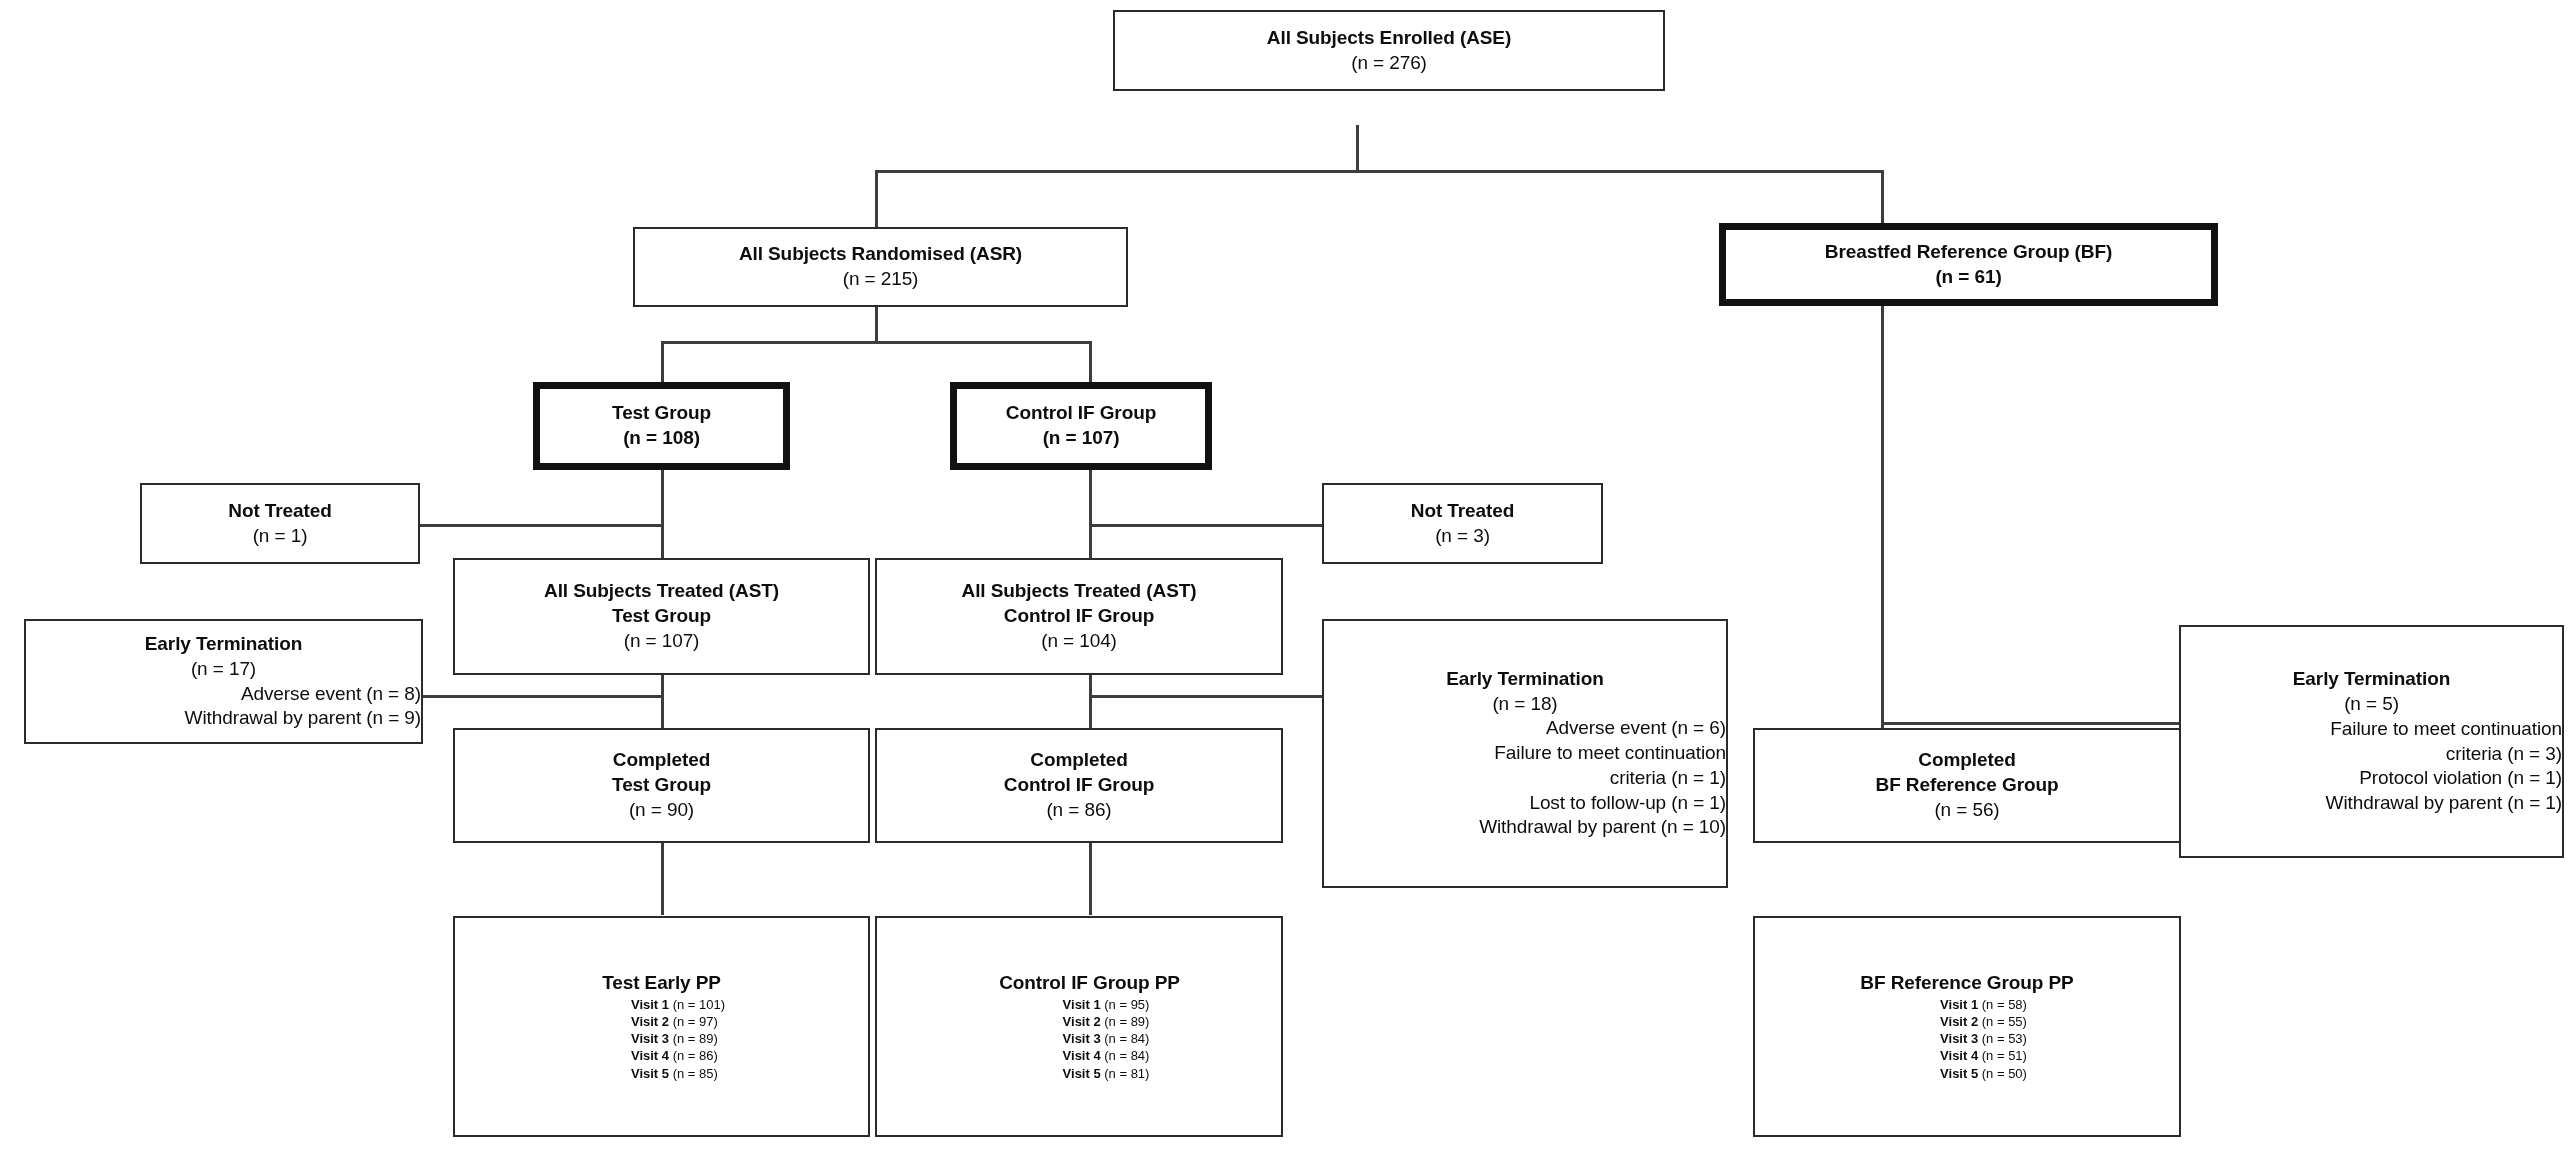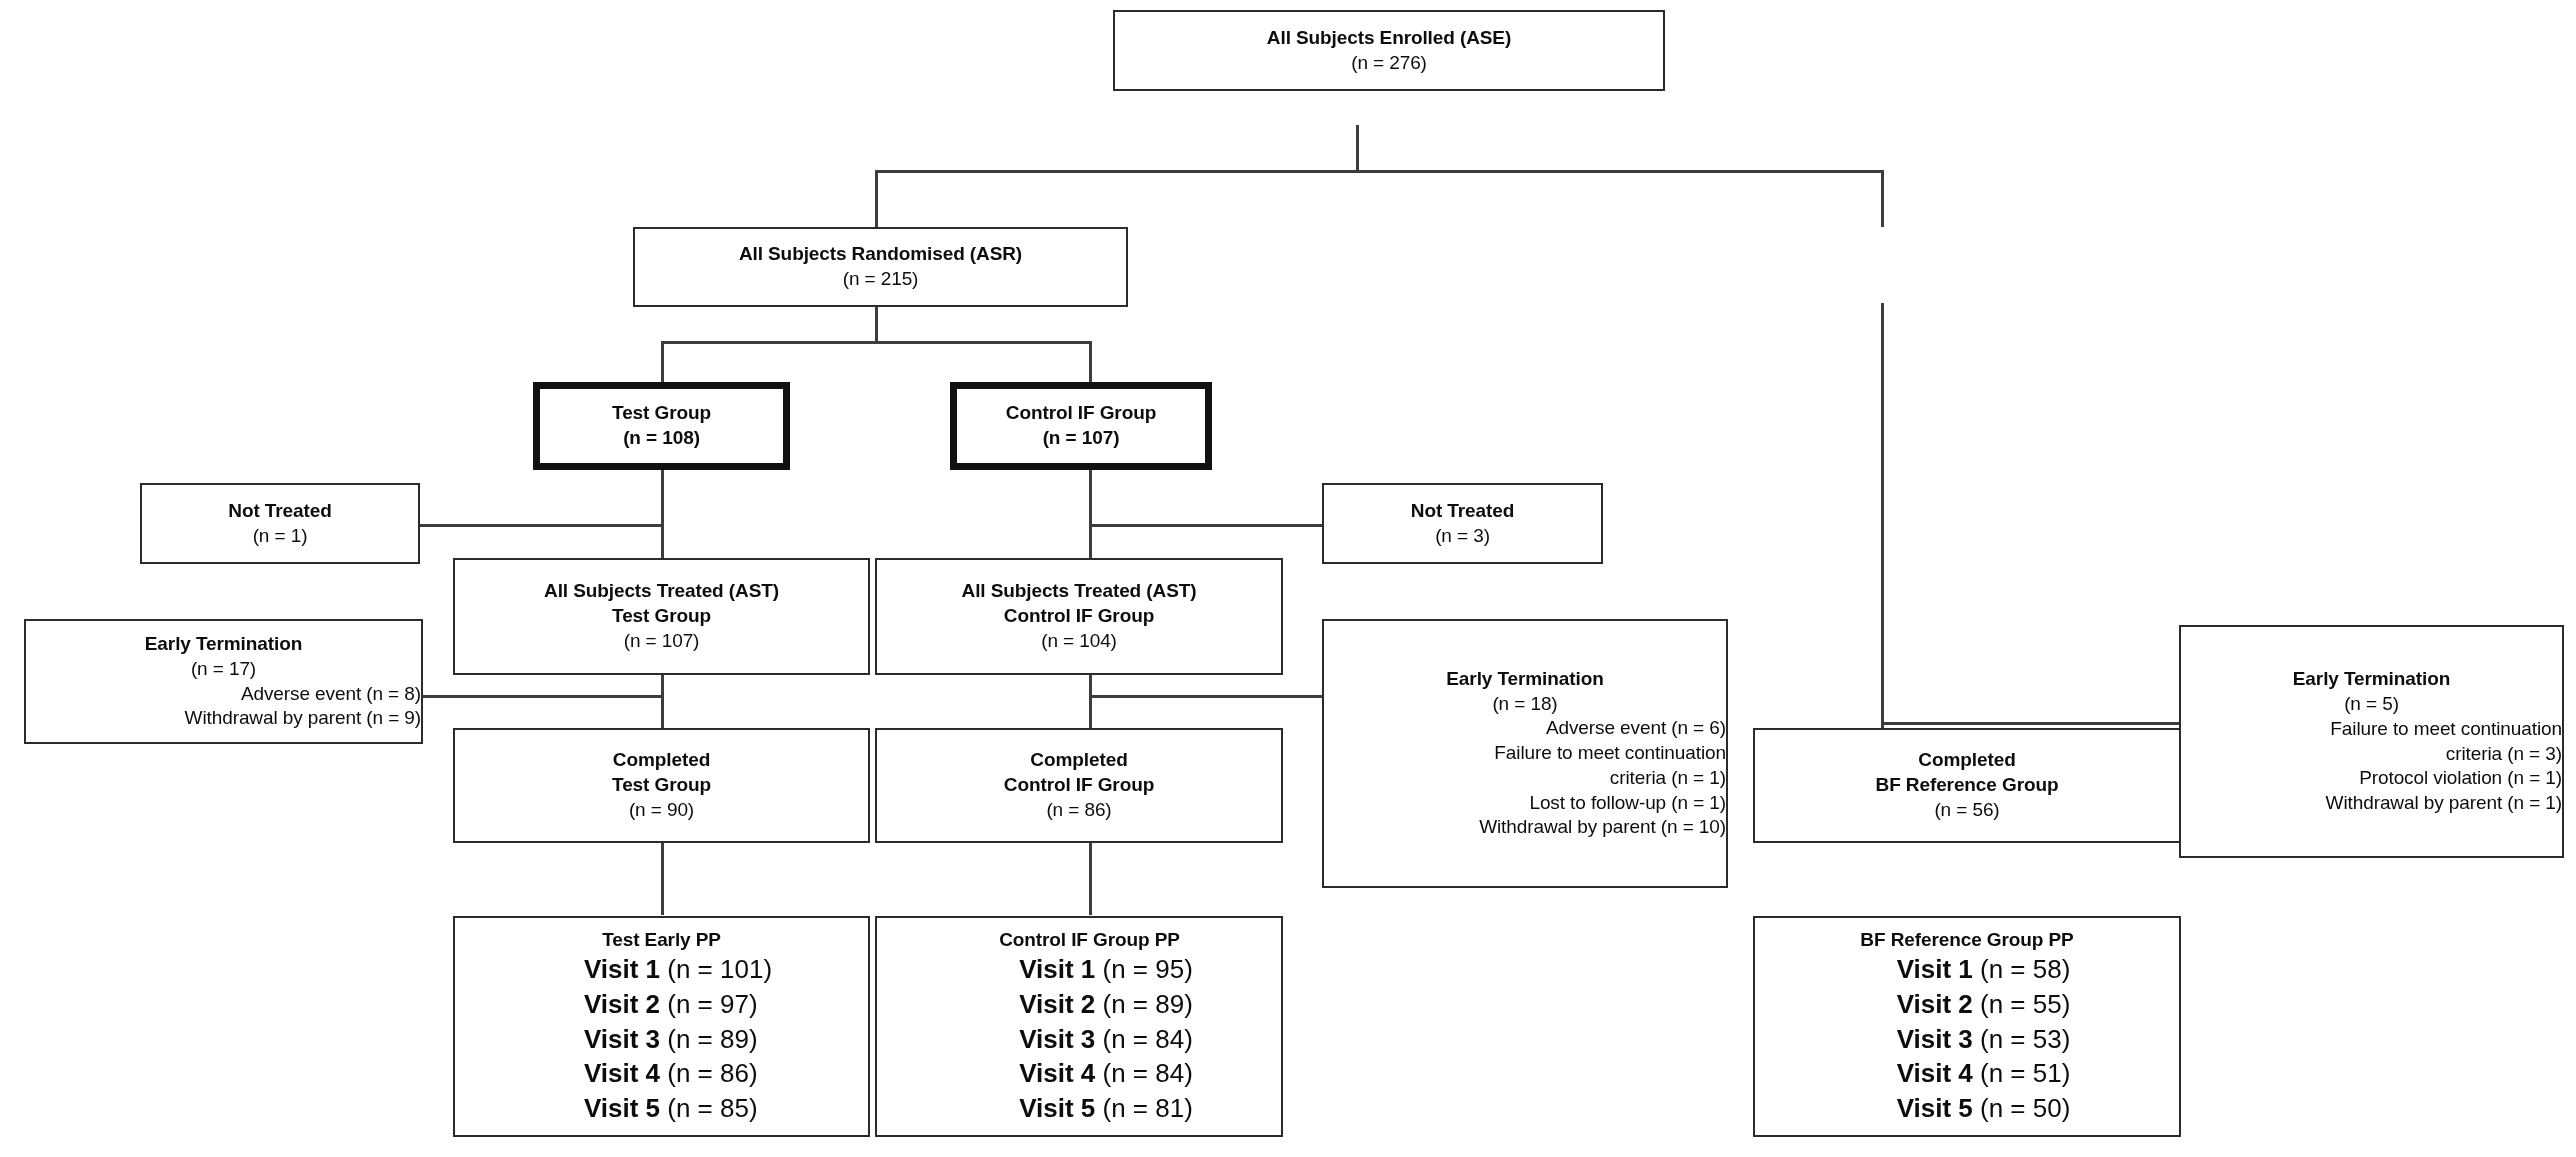--- a/index.html
+++ b/index.html
@@ -30,21 +30,21 @@
     line-height:1.30;
   }
   .box.thick{border-width:7.8px;border-color:#111111;}
   .box .t{font-weight:bold;font-size:19px;letter-spacing:-0.1px;}
   .box .r{font-weight:normal;font-size:19px;letter-spacing:-0.1px;}
 
   .reasons{display:flex;flex-direction:column;align-items:flex-end;width:100%;padding-left:11px;box-sizing:border-box;}
   .reasons .r{font-size:19px;line-height:1.30;}
 
   .visits{display:flex;flex-direction:column;align-items:flex-start;margin-left:33px;}
-  .visits .vrow{font-size:26px;line-height:1.33;white-space:nowrap;}
+  .visits .vrow{font-size:13px;line-height:1.33;white-space:nowrap;}
   .visits .vrow b{font-weight:bold;}
   .visits .vrow span{font-weight:normal;}
 </style>
 </head>
 <body>
 
 <div id="root">
 
   <div class="ln v" style="left:1356px;top:125px;height:46px;"></div>
 
@@ -76,20 +76,24 @@
   <div class="box" style="left:1113px;top:10px;width:552px;height:81px;">
     <div class="t">All Subjects Enrolled (ASE)</div>
     <div class="r">(n = 276)</div>
   </div>
 
   <div class="box" style="left:633px;top:227px;width:495px;height:80px;">
     <div class="t">All Subjects Randomised (ASR)</div>
     <div class="r">(n = 215)</div>
   </div>
 
+  <div class="box thick" style="left:1719px;top:223px;width:499px;height:83px;">
+    <div class="t">Breastfed Reference Group (BF)</div>
+    <div class="t">(n = 61)</div>
+  </div>
 
   <div class="box thick" style="left:533px;top:382px;width:257px;height:88px;">
     <div class="t">Test Group</div>
     <div class="t">(n = 108)</div>
   </div>
 
   <div class="box thick" style="left:950px;top:382px;width:262px;height:88px;">
     <div class="t">Control IF Group</div>
     <div class="t">(n = 107)</div>
   </div>

